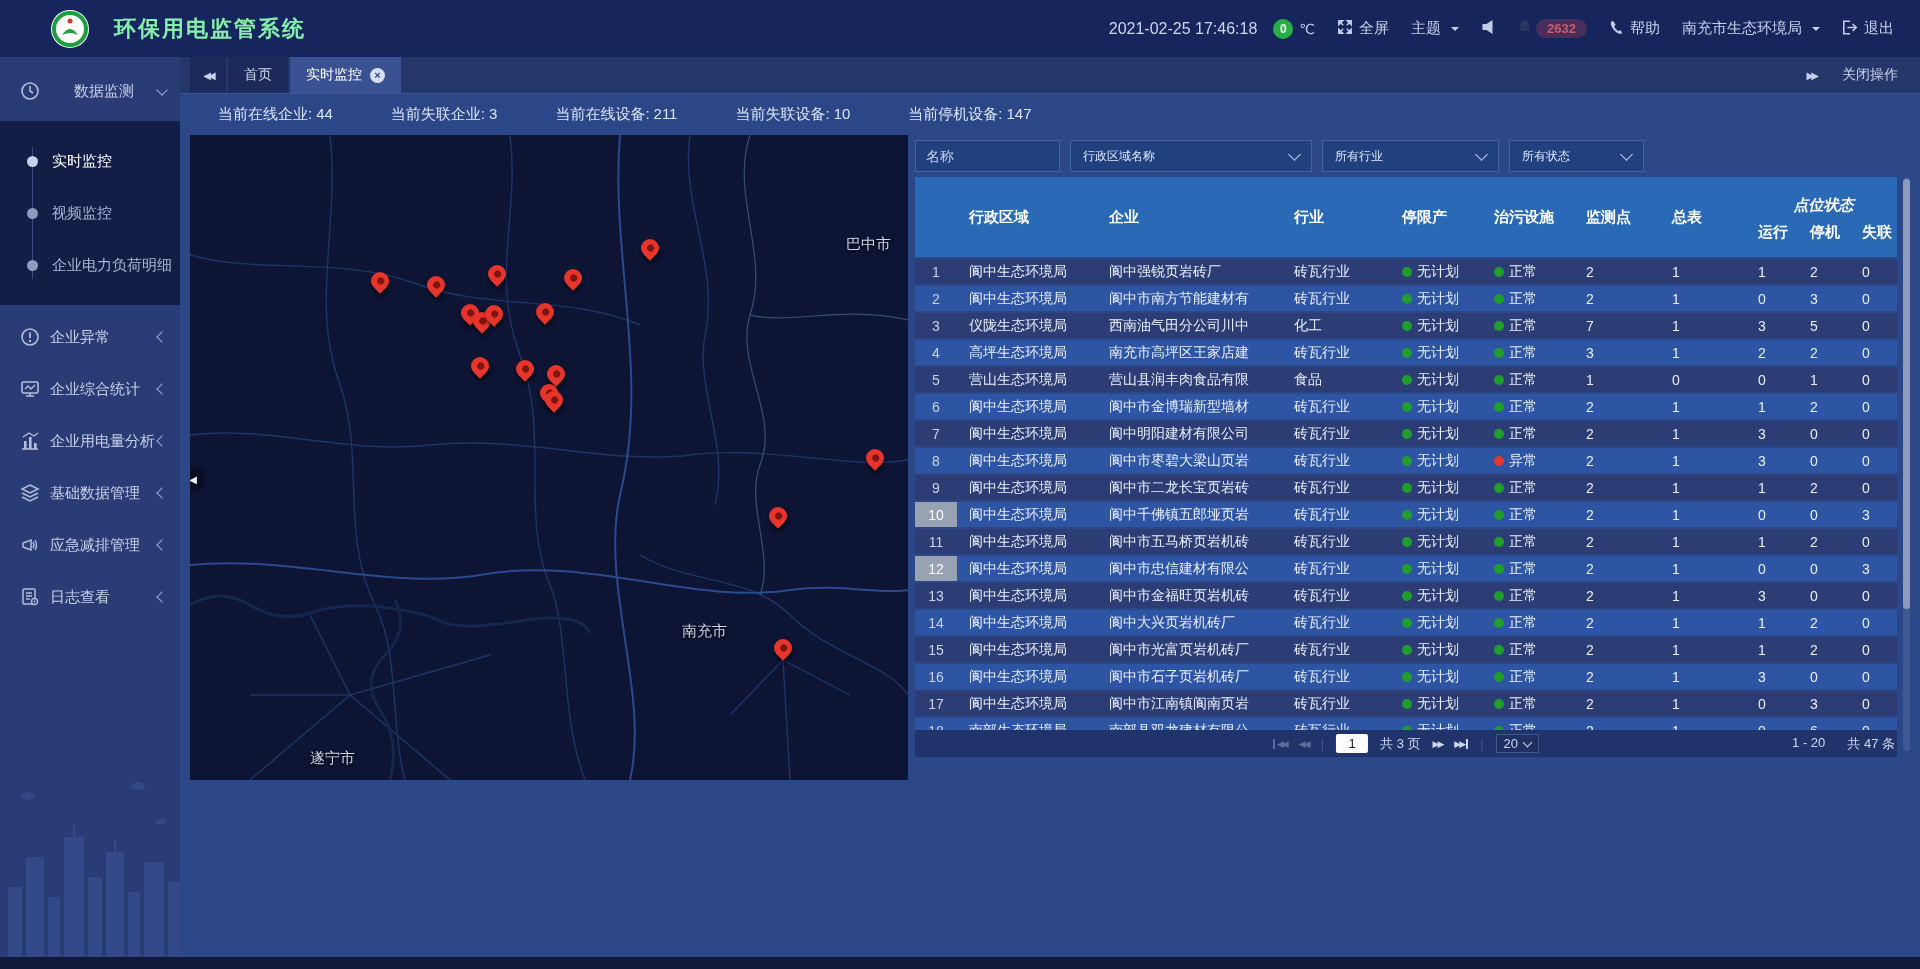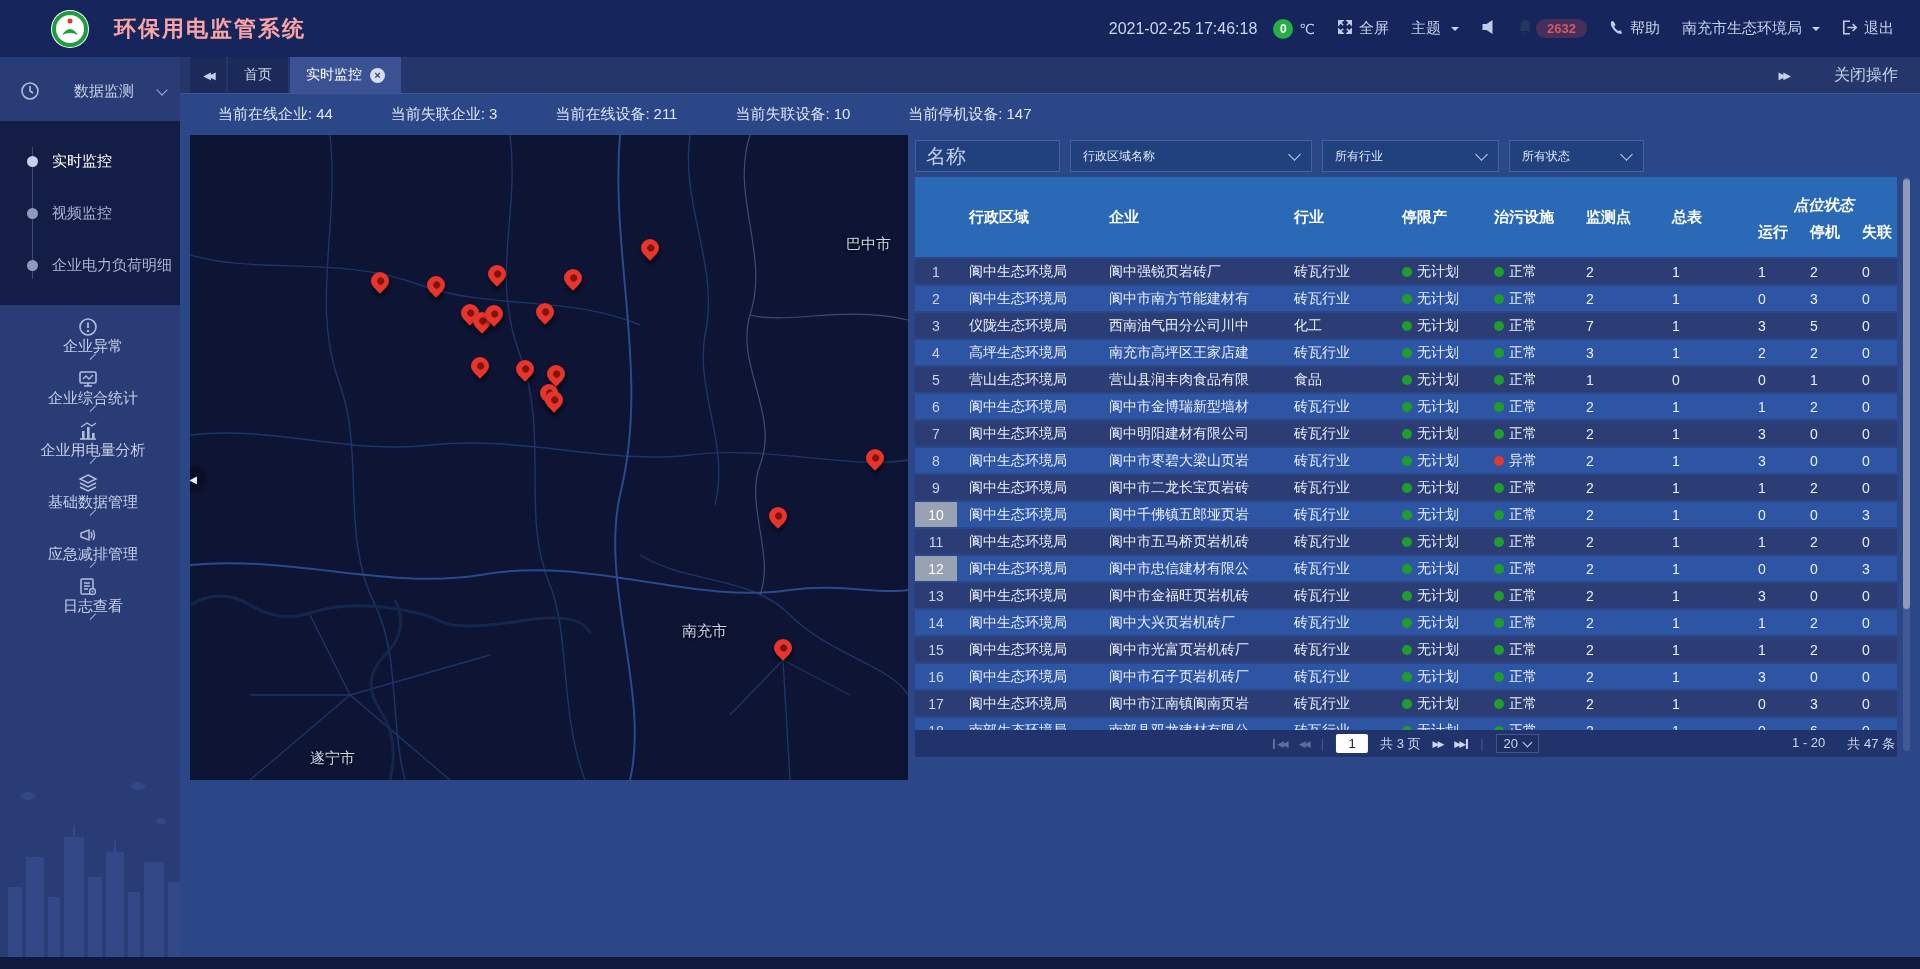--- a/index.html
+++ b/index.html
@@ -5,70 +5,70 @@
   html,body{margin:0;padding:0;}
   body{
     width:1920px;height:969px;position:relative;overflow:hidden;
     background:#2c4787;
     font-family:"Liberation Sans","DejaVu Sans",sans-serif;
     -webkit-font-smoothing:antialiased;
   }
   
   .topbar{position:absolute;top:0;left:0;width:1920px;height:57px;background:#16265c;display:flex;align-items:center;z-index:10;}
   .logo{width:40px;height:40px;margin-left:50px;flex:0 0 auto;}
-  .app-title{color:#fca5a5;font-size:22px;font-weight:bold;letter-spacing:2px;margin-left:24px;white-space:nowrap;}
+  .app-title{color:#86efac;font-size:22px;font-weight:bold;letter-spacing:2px;margin-left:24px;white-space:nowrap;}
   .topbar-right{margin-left:auto;display:flex;align-items:center;gap:22px;padding-right:26px;color:#c7d1ea;font-size:15px;}
   .datetime{color:#cdd6ec;font-size:16px;}
   .temp-wrap{display:flex;align-items:center;gap:6px;margin-left:-6px;}
   .temp-badge{display:inline-flex;align-items:center;justify-content:center;width:20px;height:20px;border-radius:50%;background:#27ae44;color:#fff;font-size:12px;font-weight:bold;}
   .temp-unit{color:#c7d1ea;font-size:14px;}
   .tb-item{display:inline-flex;align-items:center;gap:6px;cursor:pointer;white-space:nowrap;}
   .caret{width:0;height:0;border:4px solid transparent;border-top-color:#c6d0e8;margin-left:4px;margin-top:4px;}
   .notif{display:inline-flex;align-items:center;gap:4px;}
   .notif-badge{background:rgba(200,70,90,.28);color:#cf5a66;font-weight:bold;font-size:13px;padding:2px 11px;border-radius:10px;}
   
   .sidebar{position:absolute;top:57px;left:0;width:180px;height:912px;background:#2a3c75;z-index:5;overflow:hidden;}
   .menu-item{height:48px;display:flex;align-items:center;padding:0 14px 0 20px;color:#c6d0e8;font-size:15px;cursor:pointer;margin-top:4px;}
   .menu-item.first{margin-top:10px;text-align:center;}
   .menu-item .mi-icon{width:20px;height:20px;margin-right:10px;flex:0 0 auto;opacity:.9;}
   .menu-item .mi-label{flex:1;}
-  .menu-item.spaced{margin-top:12px;height:40px;flex-direction:column;}
+  .menu-item.spaced{margin-top:12px;height:40px;}
   .chev{display:inline-block;width:7px;height:7px;border-right:1.5px solid #9fabce;border-bottom:1.5px solid #9fabce;}
   .chev.down{transform:rotate(45deg);margin-top:-3px;}
   .chev.left{transform:rotate(135deg);}
   .submenu{background:#141d45;padding:14px 0;position:relative;margin-top:6px;}
   .submenu .vline{position:absolute;left:32px;top:26px;bottom:26px;width:1px;background:#3c4c80;}
   .submenu-item{height:52px;display:flex;align-items:center;padding-left:52px;position:relative;color:#a9b5d6;font-size:15px;cursor:pointer;}
   .submenu-item .dot{position:absolute;left:27px;width:11px;height:11px;border-radius:50%;background:#8f9bbd;}
   .submenu-item.active{color:#ffffff;}
   .submenu-item.active .dot{background:#c6d0e8;}
   .skyline{position:absolute;bottom:12px;left:0;}
   
   .tabbar{position:absolute;top:57px;left:180px;width:1740px;height:36px;background:#25366a;display:flex;align-items:stretch;border-bottom:1px solid #3d5694;z-index:6;}
   .tab-scroll{width:36px;background:#1b2a58;display:flex;align-items:center;justify-content:center;color:#c6d0e8;font-size:10px;letter-spacing:-3px;cursor:pointer;margin-left:10px;}
   .tab{display:flex;align-items:center;gap:8px;padding:0 16px;color:#cdd6ea;font-size:14px;background:#1b2a58;cursor:pointer;margin-left:2px;}
   .tab.active{background:#3a5293;color:#fff;}
   .tab-close{width:15px;height:15px;border-radius:50%;background:#d7def0;color:#2c4787;font-size:11px;line-height:15px;text-align:center;font-weight:bold;cursor:pointer;}
   .tabbar-right{margin-left:auto;display:flex;align-items:center;gap:26px;padding-right:22px;color:#c6d0e8;}
   .arrow-right{font-size:10px;letter-spacing:-3px;cursor:pointer;}
-  .close-ops{font-size:16px;cursor:pointer;margin-left:20px;}
+  .close-ops{font-size:14px;cursor:pointer;}
   
   .main{position:absolute;top:93px;left:180px;width:1740px;height:876px;background:#2c4787;}
   .stats{height:42px;display:flex;align-items:center;padding-left:38px;gap:58px;color:#dde6f8;font-size:15px;}
   .stat .v{margin-left:4px;}
   
   .map{position:absolute;left:10px;top:42px;width:718px;height:645px;background:#0d1434;overflow:hidden;}
   .city-label{position:absolute;color:#cdd6ea;font-size:15px;text-shadow:0 1px 3px #000;white-space:nowrap;}
   .pin{position:absolute;width:18px;height:18px;background:#e8352b;border-radius:50% 50% 50% 0;transform:rotate(-45deg);box-shadow:-2px 3px 4px rgba(0,0,0,.55);cursor:pointer;}
   .pin:after{content:"";position:absolute;left:5.5px;top:5.5px;width:7px;height:7px;border-radius:50%;background:#7e1510;}
   .map-handle{position:absolute;left:-8px;top:333px;width:22px;height:22px;border-radius:50%;background:#0a0e22;color:#e8edf8;font-size:10px;display:flex;align-items:center;justify-content:center;cursor:pointer;box-shadow:0 0 4px rgba(0,0,0,.6);}
   
   .panel{position:absolute;left:735px;top:47px;width:982px;}
   .filters{display:flex;gap:10px;height:32px;}
-  .f-input{background:#20407e;border:1px solid #41639f;color:#dfe8fa;font-size:20px;padding:0 10px;width:123px;height:30px;box-sizing:content-box;outline:none;font-family:inherit;}
+  .f-input{background:#20407e;border:1px solid #41639f;color:#dfe8fa;font-size:14px;padding:0 10px;width:123px;height:30px;box-sizing:content-box;outline:none;font-family:inherit;}
   .f-input::placeholder{color:#c3cfe9;opacity:1;}
   .f-select{background:#20407e;border:1px solid #41639f;color:#dfe8fa;font-size:12px;display:flex;align-items:center;padding:0 12px;cursor:pointer;}
   .f-select span{flex:1;}
   .fchev{width:8px;height:8px;border-right:1.6px solid #cdd7ee;border-bottom:1.6px solid #cdd7ee;transform:rotate(45deg);margin-top:-4px;}
   .w240{width:216px;} .w175{width:151px;} .w133{width:109px;}
   .grid{display:grid;grid-template-columns:42px 140px 185px 112px 92px 92px 86px 86px 52px 52px 43px;}
   .thead{margin-top:5px;background:#2a69b5;color:#fff;font-weight:bold;font-size:15px;grid-template-rows:40px 40px;}
   .thead .th{display:flex;align-items:center;}
   .thead .span2{grid-row:1/3;}
   .thead .cidx{justify-content:center;}

